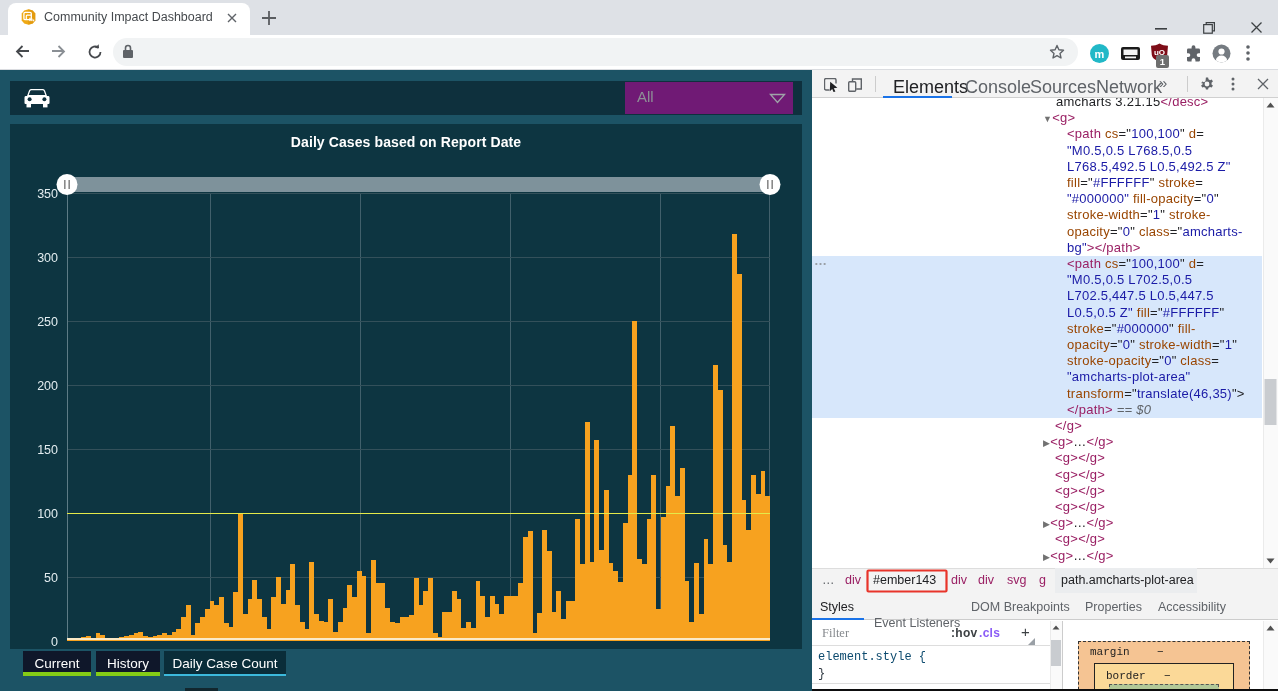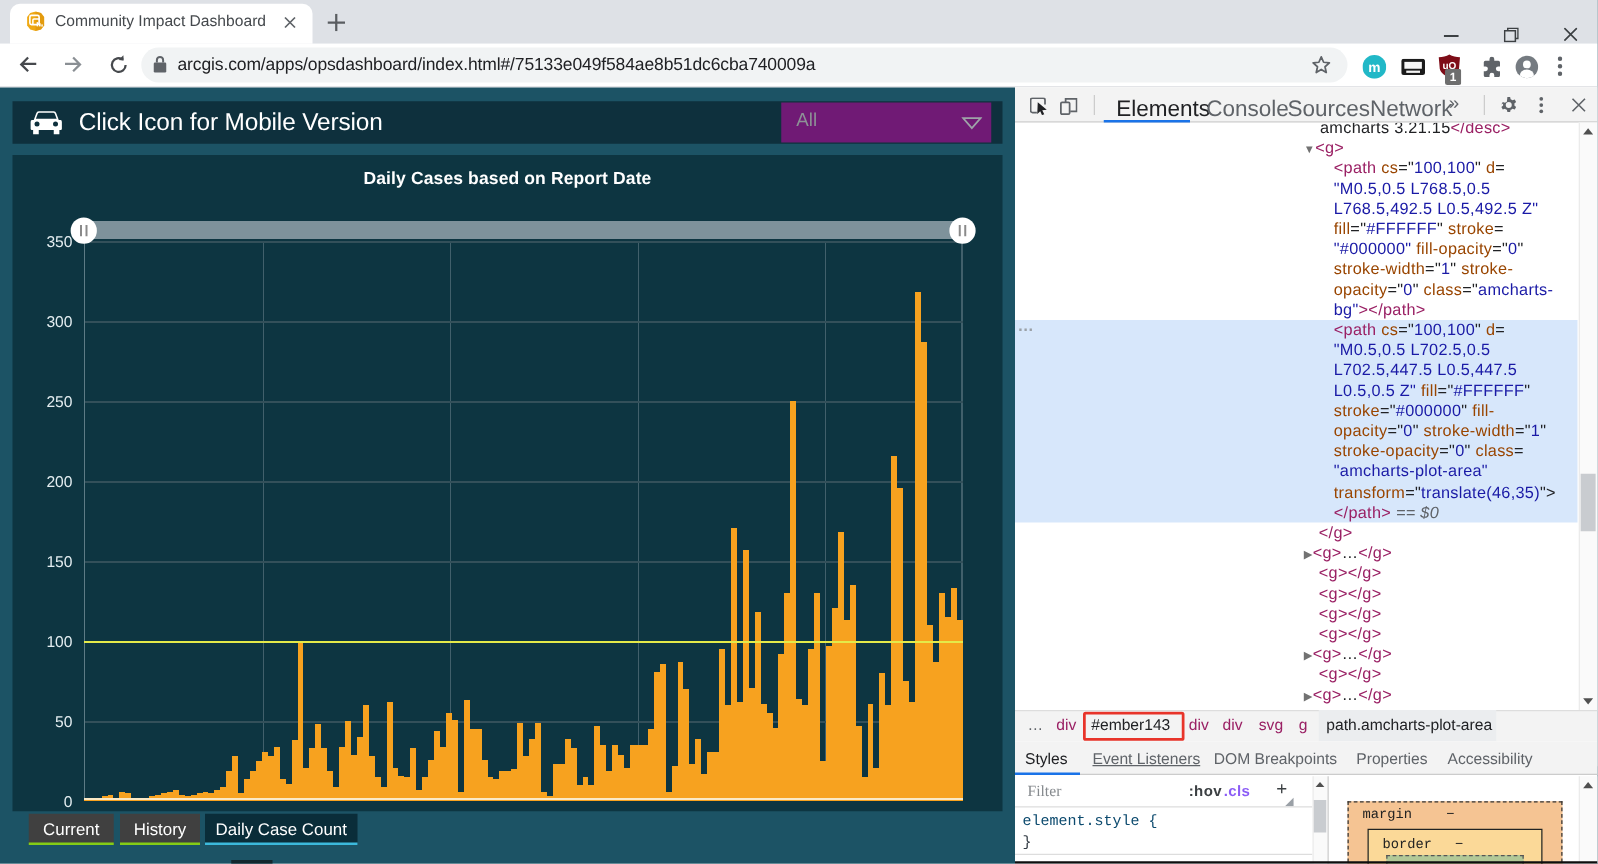--- a/index.html
+++ b/index.html
@@ -14,21 +14,21 @@
 #urltext{left:142px;top:43px;font-size:14px;color:#202124;letter-spacing:-0.1px;}
 
 #dash{left:0;top:70px;width:812px;height:621px;background:#1c5365;}
 #dhead{left:10px;top:81px;width:792px;height:34px;background:#0e303d;}
 #dheadtxt{left:63px;top:87px;font-size:19.5px;color:#fff;letter-spacing:-0.1px;}
 #ddrop{left:625px;top:82px;width:168px;height:32px;background:#701a75;}
 #ddroptxt{left:12px;top:6px;font-size:15px;color:#8d9196;}
 #chartpanel{left:10px;top:124px;width:792px;height:525px;background:#0d3541;}
 #ctitle{left:0;top:10px;width:792px;text-align:center;font-size:14px;font-weight:bold;color:#fff;letter-spacing:0.1px;}
 
-.dtab{top:651px;height:25px;background:#404040;color:#fff;font-size:13.5px;text-align:center;line-height:25px;border-bottom:2px solid #84cc16;}
+.dtab{top:651px;height:25px;background:#0f172a;color:#fff;font-size:13.5px;text-align:center;line-height:25px;border-bottom:4px solid #84cc16;}
 #dtab3{background:#0a2d39;border-bottom:2px solid #3cb9dc;}
 #botnub{left:185px;top:688px;width:33px;height:3px;background:#12272e;}
 
 #dt{left:812px;top:70px;width:466px;height:621px;background:#fff;}
 #dttop{left:0;top:0;width:466px;height:28px;background:#f3f3f3;border-bottom:1px solid #d0d0d0;}
 .dttab{position:absolute;top:7px;font-size:18px;color:#5f6368;}
 #dtsel{left:0;top:185.7px;width:450px;height:162.6px;background:#d7e7fb;}
 .cl{position:absolute;font-size:13px;letter-spacing:0.25px;color:#202124;white-space:pre;}
 .tag{color:#9a2064;}
 .attr{color:#994500;}
@@ -85,21 +85,20 @@
     </svg>
 <svg class="abs" style="left:86px;top:43px" width="18" height="18" viewBox="0 0 18 18">
       <path d="M14.5 9 A 5.5 5.5 0 1 1 12.4 4.7" fill="none" stroke="#46494d" stroke-width="1.8"></path>
       <path d="M12.7 1.2 L13 5.3 L8.9 5.0 Z" fill="#46494d"></path>
     </svg>
 <div class="abs" id="urlpill"></div>
 <svg class="abs" style="left:122px;top:44px" width="12" height="15" viewBox="0 0 12 15">
       <rect x="1" y="6" width="10" height="8" rx="1" fill="#5f6368"></rect>
       <path d="M3.5 6 V4 a2.5 2.5 0 0 1 5 0 V6" fill="none" stroke="#5f6368" stroke-width="1.6"></path>
     </svg>
-<div class="abs" id="urltext">arcgis.com/apps/opsdashboard/index.html#/75133e049f584ae8b51dc6cba740009a</div>
 <svg class="abs" style="left:1049px;top:44px" width="16" height="16" viewBox="0 0 16 16">
       <path d="M8 1.5 L9.9 5.8 14.5 6.3 11 9.4 12 14 8 11.6 4 14 5 9.4 1.5 6.3 6.1 5.8 Z" fill="none" stroke="#5f6368" stroke-width="1.4" stroke-linejoin="round"></path>
     </svg>
 <circle-ext></circle-ext>
 <svg class="abs" style="left:1090px;top:44px" width="19" height="19">
       <circle cx="9.5" cy="9.5" r="9.5" fill="#21b8c7"></circle>
       <text x="9.5" y="13.5" text-anchor="middle" font-size="11" font-weight="bold" fill="#fff" font-family="Liberation Sans">m</text>
     </svg>
 <svg class="abs" style="left:1121px;top:47px" width="19" height="13">
       <rect width="19" height="13" rx="2" fill="#1b1b1b"></rect>
@@ -138,21 +137,20 @@
 <div class="abs" id="dash"></div>
 <div class="abs" id="dhead"></div>
 <svg class="abs" style="left:24px;top:88px" width="26" height="20" viewBox="0 0 26 20">
  <path d="M3 8 L5 2.5 Q5.5 1 7 1 L19 1 Q20.5 1 21 2.5 L23 8 L24.5 8 Q25.5 8.2 25.5 9.5 L25.5 15 Q25.5 16 24.5 16 L1.5 16 Q0.5 16 0.5 15 L0.5 9.5 Q0.5 8.2 1.5 8 Z" fill="#fff"></path>
  <path d="M6.2 3 Q6.5 2.2 7.4 2.2 L18.6 2.2 Q19.5 2.2 19.8 3 L21.3 7 L4.7 7 Z" fill="#0e303d"></path>
  <circle cx="5.6" cy="11.2" r="2" fill="#0e303d"></circle>
       <circle cx="20.4" cy="11.2" r="2" fill="#0e303d"></circle>
  <rect x="2.5" y="16" width="4.5" height="3.4" fill="#fff"></rect>
       <rect x="19" y="16" width="4.5" height="3.4" fill="#fff"></rect>
 </svg>
-<div class="abs" id="dheadtxt">Click Icon for Mobile Version</div>
 <div class="abs" id="ddrop">
       <div class="abs" id="ddroptxt">All</div>
 <svg class="abs" style="left:144px;top:11px" width="17" height="11">
         <path d="M1.5 1.5 L15.5 1.5 L8.5 9.5 Z" fill="none" stroke="#9ea3a8" stroke-width="1.4"></path>
       </svg>
     </div>
 <div class="abs" id="chartpanel">
       <div class="abs" id="ctitle">Daily Cases based on Report Date</div>
     </div>
 
@@ -427,21 +425,21 @@
         <rect x="1.5" y="1.5" width="79" height="21" fill="none" stroke="#e8342a" stroke-width="2.2" rx="1"></rect>
       </svg>
 <div class="crumb tag" style="left:139px;top:503px;">div</div>
 <div class="crumb tag" style="left:166px;top:503px;">div</div>
 <div class="crumb tag" style="left:195px;top:503px;">svg</div>
 <div class="crumb tag" style="left:227px;top:503px;">g</div>
 <div class="crumb" style="left:249px;top:503px;color:#202124;">path.amcharts-plot-area</div>
 
 <div class="abs" id="stabs"></div>
 <div class="stab" style="left:8px;top:530px;color:#202124;">Styles</div>
-<div class="stab" style="left:62px;top:530px;text-decoration:underline;">Event Listeners</div>
+<div class="stab" style="left:62px;top:546px;">Event Listeners</div>
 <div class="stab" style="left:159px;top:530px;">DOM Breakpoints</div>
 <div class="stab" style="left:273px;top:530px;">Properties</div>
 <div class="stab" style="left:346px;top:530px;">Accessibility</div>
 <div class="abs" style="left:0px;top:547.5px;width:52px;height:2.5px;background:#1a73e8;"></div>
 
 <div class="abs" id="filterrow"></div>
 <div class="abs" style="left:10px;top:556px;font-size:12.5px;color:#868a8e;font-family:Liberation Serif, serif;">Filter</div>
 <div class="abs" style="left:139px;top:556px;font-size:12px;color:#3c4043;font-weight:bold;letter-spacing:0.3px;">:hov</div>
 <div class="abs" style="left:167px;top:556px;font-size:12px;color:#8b5cf6;font-weight:bold;letter-spacing:0.3px;">.cls</div>
 <div class="abs" style="left:209px;top:553px;font-size:15px;color:#3c4043;">+</div>

